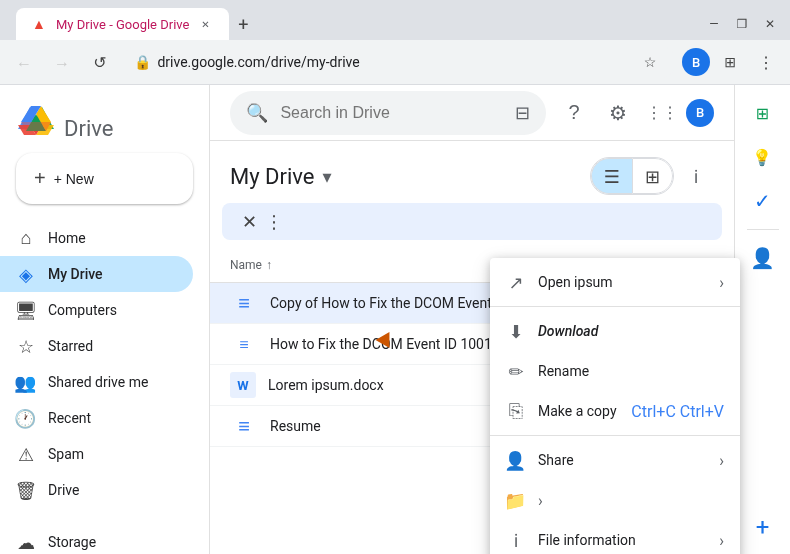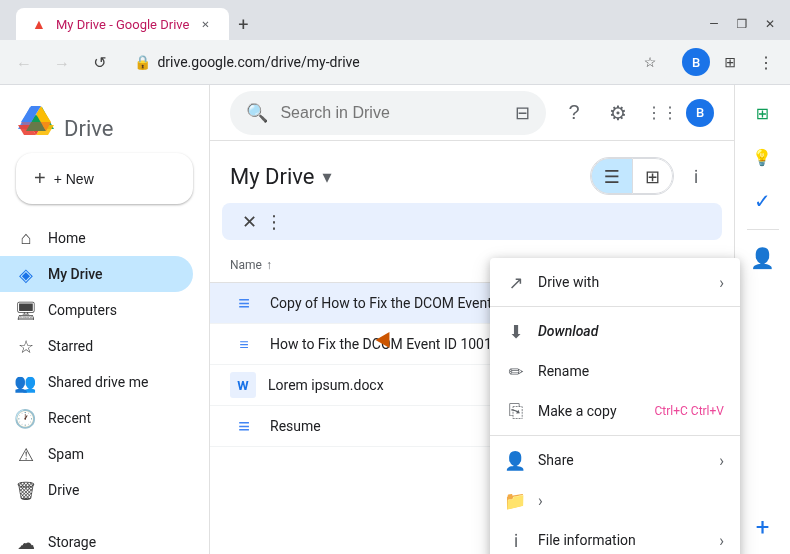--- a/index.html
+++ b/index.html
@@ -88,21 +88,21 @@
     .file-name { flex: 1; font-size: 14px; color: #202124; white-space: nowrap; overflow: hidden; text-overflow: ellipsis; }
     .file-modified { width: 140px; font-size: 12px; color: #5f6368; }
     .file-more { width: 36px; display: flex; justify-content: flex-end; }
     .file-more-icon { width: 28px; height: 28px; border-radius: 50%; display: flex; align-items: center; justify-content: center; cursor: pointer; color: #5f6368; font-size: 16px; }
 
     
     .context-menu { position: absolute; top: 258px; left: 490px; background: #fff; border-radius: 4px; box-shadow: 0 2px 10px rgba(0,0,0,0.2), 0 6px 20px rgba(0,0,0,0.15); min-width: 250px; z-index: 100; padding: 4px 0; }
     .menu-item { display: flex; align-items: center; gap: 12px; padding: 10px 16px; cursor: pointer; color: #202124; font-size: 14px; position: relative; }
     .menu-item-icon { width: 20px; height: 20px; display: flex; align-items: center; justify-content: center; color: #5f6368; font-size: 18px; flex-shrink: 0; }
     .menu-item-text { flex: 1; }
-    .menu-item-shortcut { font-size: 12px; color: #ec4899; }
+    .menu-item-shortcut { font-size: 16px; color: #3b82f6; }
     .menu-item-arrow { font-size: 16px; color: #5f6368; }
     .menu-divider { height: 1px; background: #e0e0e0; margin: 4px 0; }
     .menu-item.download-item .menu-item-text { font-weight: 500; font-style: italic; }
 
     
     .cursor { position: absolute; width: 0; height: 0; border-left: 8px solid transparent; border-right: 8px solid transparent; border-top: 14px solid #cc5500; pointer-events: none; z-index: 999; transform: rotate(-30deg); top: 335px; left: 378px; }
   </style>
 </head>
 <body>
 
@@ -311,21 +311,21 @@
     <div class="right-icon" style="color:#1a73e8;">✓</div>
     <div class="right-icon-divider"></div>
     <div class="right-icon">👤</div>
     <div class="right-add-btn">+</div>
   </div>
 </div>
 
 <div class="context-menu">
   <div class="menu-item">
     <span class="menu-item-icon">↗</span>
-    <span class="menu-item-text">Drive with</span>
+    <span class="menu-item-text">Open ipsum</span>
     <span class="menu-item-arrow">›</span>
   </div>
   <div class="menu-divider"></div>
   <div class="menu-item download-item">
     <span class="menu-item-icon">⬇</span>
     <span class="menu-item-text">Download</span>
   </div>
   <div class="menu-item">
     <span class="menu-item-icon">✏</span>
     <span class="menu-item-text">Rename</span>

